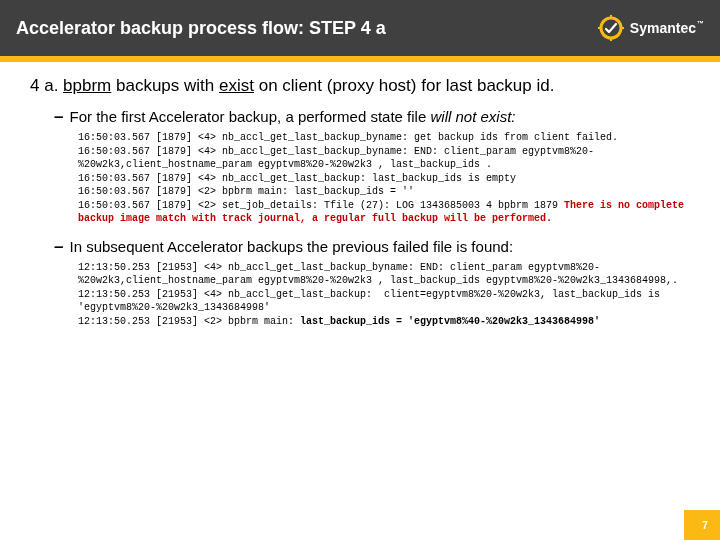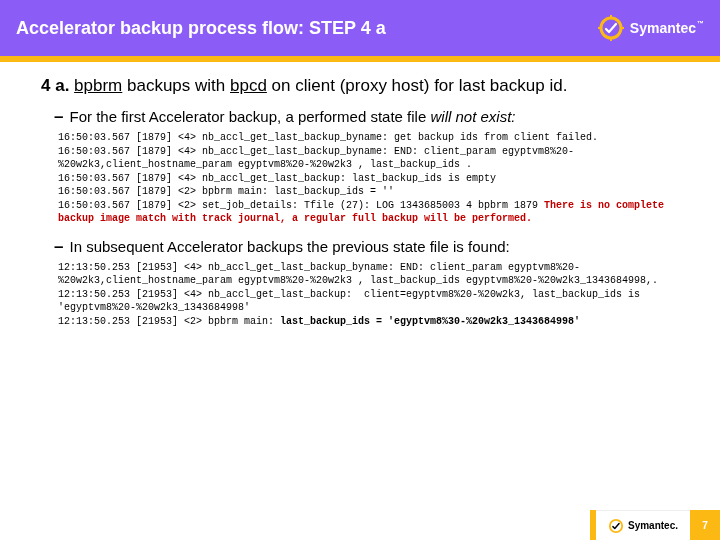--- a/index.html
+++ b/index.html
@@ -5,21 +5,21 @@
   * { margin: 0; padding: 0; box-sizing: border-box; }
   body {
     width: 720px;
     height: 540px;
     background: #ffffff;
     font-family: "Segoe UI", Arial, sans-serif;
     position: relative;
     overflow: hidden;
   }
   .header {
-    background: #8b5cf6;
+    background: #404040;
     height: 56px;
     display: flex;
     align-items: center;
     justify-content: space-between;
     padding: 15px 16px;
   }
   .header-title {
     color: #ffffff;
     font-size: 18px;
     font-weight: bold;
@@ -45,39 +45,39 @@
     height: 6px;
     width: 100%;
   }
   .content {
     padding: 14px 30px 0 30px;
   }
   .step-title {
     font-size: 17px;
     color: #000;
   }
-  .step-title .bold { font-weight: bold; margin-left: 11px; }
+  .step-title .bold { font-weight: normal; }
   .step-title .u { text-decoration: underline; font-weight: normal;}
   .bullet {
     margin-left: 24px;
     margin-top: 12px;
     font-size: 15px;
     color: #000;
     display: flex;
   }
   .bullet .dash {
     font-weight: bold;
     margin-right: 6px;
     font-size: 17px;
     line-height: 1;
   }
   .bullet .text { flex: 1; }
   .bullet em { }
   .log {
-    margin-left: 28px;
+    margin-left: 48px;
     margin-top: 6px;
     font-family: "Courier New", monospace;
     font-size: 10px;
     line-height: 1.35;
     color: #000;
     word-wrap: break-word;
     white-space: pre-wrap;
   }
   .log .hl1 { color: #c00000; font-weight: bold; }
   .log .hl2 { font-weight: bold; }
@@ -130,48 +130,41 @@
       <path d="M8 14 L11 17 L18 9" fill="none" stroke="#ffffff" stroke-width="2.2" stroke-linecap="round" stroke-linejoin="round"></path>
     </svg>
     <span class="logo-text"><span>Symantec</span><span class="reg">™</span></span>
   </div>
 </div>
 <div class="yellow-bar"></div>
 
 <div class="content">
 
   <div class="step-title">
-    <span class="bold">4 a. </span><span class="u">bpbrm</span><span> backups with </span><span class="u">bpcd</span><span> on client (proxy host) for last backup id.</span>
+    <span class="bold">4 a. </span><span class="u">bpbrm</span><span> backups with </span><span class="u">exist</span><span> on client (proxy host) for last backup id.</span>
   </div>
 
   <div class="bullet">
     <span class="dash">–</span>
     <span class="text">
       <span>For the first Accelerator backup, a performed state file </span><em>will not exist:</em><span></span>
     </span>
   </div>
   <div class="log"><span>16:50:03.567 [1879] &lt;4&gt; nb_accl_get_last_backup_byname: get backup ids from client failed.
 16:50:03.567 [1879] &lt;4&gt; nb_accl_get_last_backup_byname: END: client_param egyptvm8%20-%20w2k3,client_hostname_param egyptvm8%20-%20w2k3 , last_backup_ids .
 16:50:03.567 [1879] &lt;4&gt; nb_accl_get_last_backup: last_backup_ids is empty
 16:50:03.567 [1879] &lt;2&gt; bpbrm main: last_backup_ids = ''
 16:50:03.567 [1879] &lt;2&gt; set_job_details: Tfile (27): LOG 1343685003 4 bpbrm 1879 </span><span class="hl1">There is no complete backup image match with track journal, a regular full backup will be performed.</span></div>
 
   <div class="bullet">
     <span class="dash">–</span>
-    <span class="text">In subsequent Accelerator backups the previous state file is found:</span>
+    <span class="text">In subsequent Accelerator backups the previous failed file is found:</span>
   </div>
   <div class="log"><span>12:13:50.253 [21953] &lt;4&gt; nb_accl_get_last_backup_byname: END: client_param egyptvm8%20-%20w2k3,client_hostname_param egyptvm8%20-%20w2k3 , last_backup_ids egyptvm8%20-%20w2k3_1343684998,.
 12:13:50.253 [21953] &lt;4&gt; nb_accl_get_last_backup:  client=egyptvm8%20-%20w2k3, last_backup_ids is  'egyptvm8%20-%20w2k3_1343684998'
-12:13:50.253 [21953] &lt;2&gt; bpbrm main: </span><span class="hl2">last_backup_ids = 'egyptvm8%30-%20w2k3_1343684998'</span></div>
+12:13:50.253 [21953] &lt;2&gt; bpbrm main: </span><span class="hl2">last_backup_ids = 'egyptvm8%40-%20w2k3_1343684998'</span></div>
 
 </div>
 
 <div class="footer">
   <div class="y-bar"></div>
-  <div class="logo-area">
-    <svg class="ring" width="16" height="16" viewBox="0 0 26 26">
-      <circle cx="13" cy="13" r="10" fill="none" stroke="#fdb913" stroke-width="3"></circle>
-      <path d="M8 14 L11 17 L18 9" fill="none" stroke="#000" stroke-width="2.4" stroke-linecap="round" stroke-linejoin="round"></path>
-    </svg>
-    <span class="logo-text" style="margin-left:4px;">Symantec.</span>
-  </div>
   <div class="pagebox">7</div>
 </div>
 
 </body></html>

